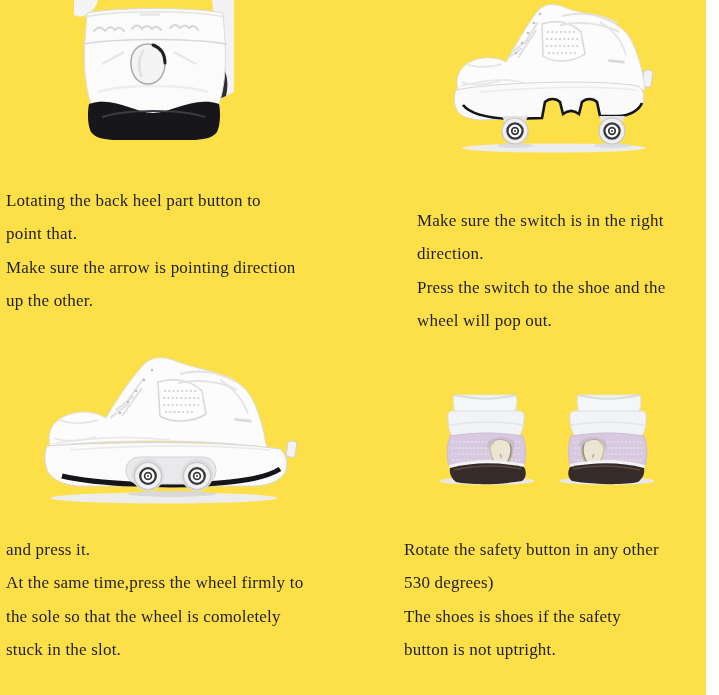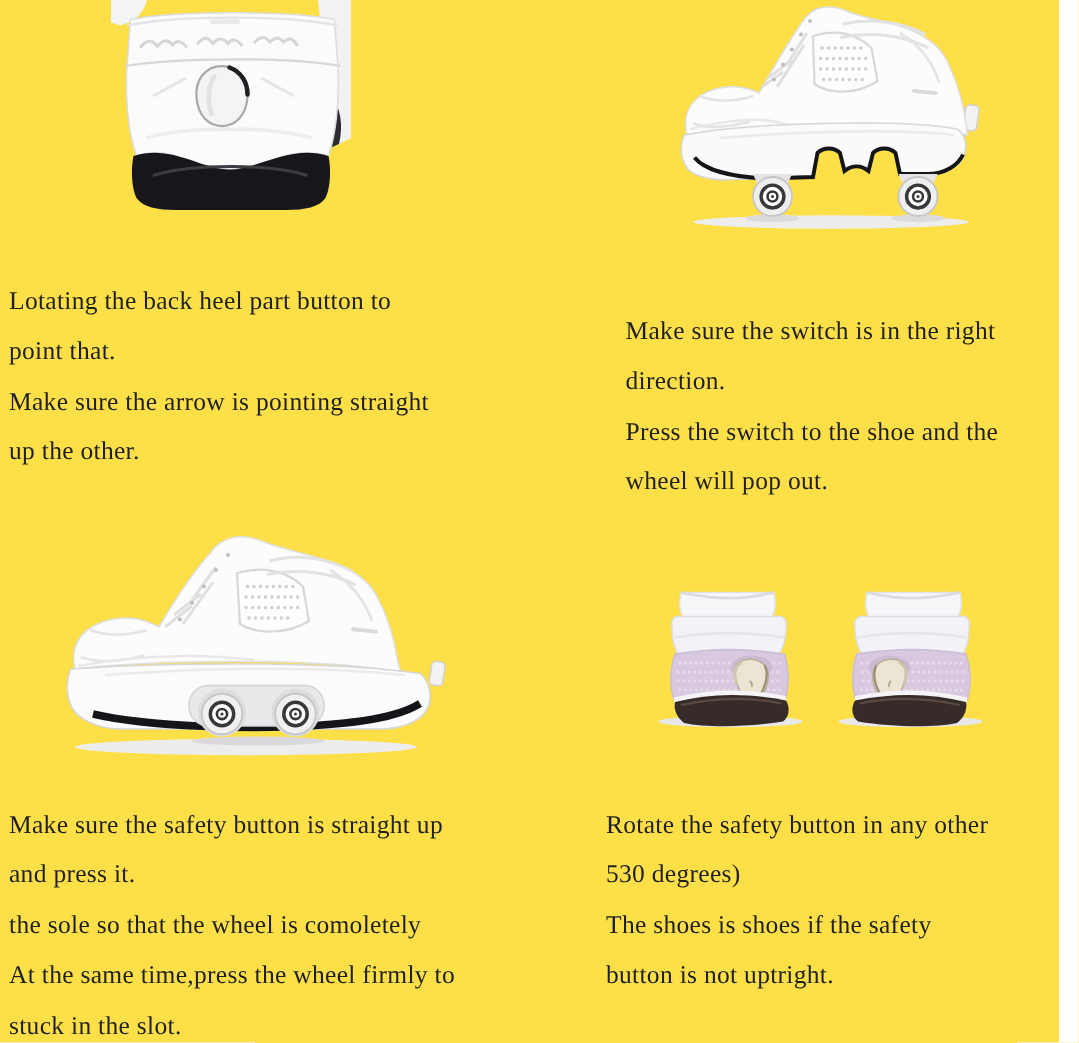--- a/index.html
+++ b/index.html
@@ -225,36 +225,35 @@
         </g>
       <g transform="translate(226,0) scale(-1,1)">
           <use href="#heelunit"></use>
         </g>
     </svg>
   </figure>
 
   <section class="step s1">
     <div class="ln">Lotating the back heel part button to</div>
     <div class="ln">point that.</div>
-    <div class="ln">Make sure the arrow is pointing straight</div>
+    <div class="ln">Make sure the arrow is pointing direction</div>
     <div class="ln">up the other.</div>
   </section>
 
   <section class="step s2">
     <div class="ln">Make sure the switch is in the right</div>
     <div class="ln">direction.</div>
     <div class="ln">Press the switch to the shoe and the</div>
     <div class="ln">wheel will pop out.</div>
   </section>
 
   <section class="step s3">
-    <div class="ln">Make sure the safety button is straight up</div>
     <div class="ln">and press it.</div>
+    <div class="ln">At the same time,press the wheel firmly to</div>
     <div class="ln">the sole so that the wheel is comoletely</div>
-    <div class="ln">At the same time,press the wheel firmly to</div>
     <div class="ln">stuck in the slot.</div>
   </section>
 
   <section class="step s4">
     <div class="ln">Rotate the safety button in any other</div>
     <div class="ln">530 degrees)</div>
     <div class="ln">The shoes is shoes if the safety</div>
     <div class="ln">button is not uptright.</div>
   </section>
 

